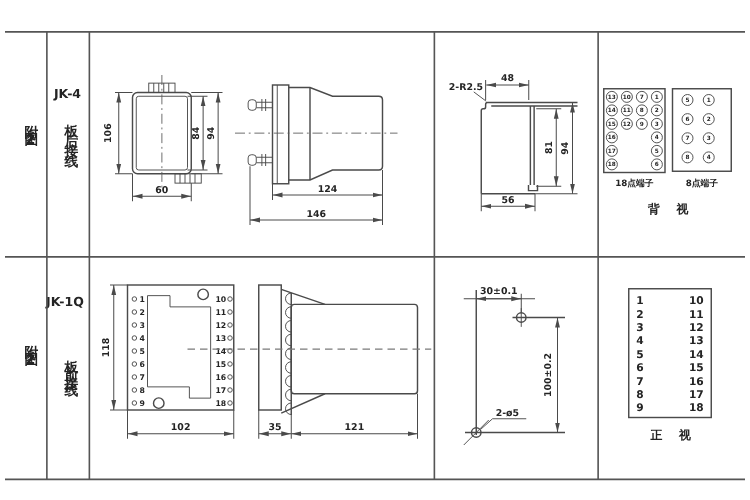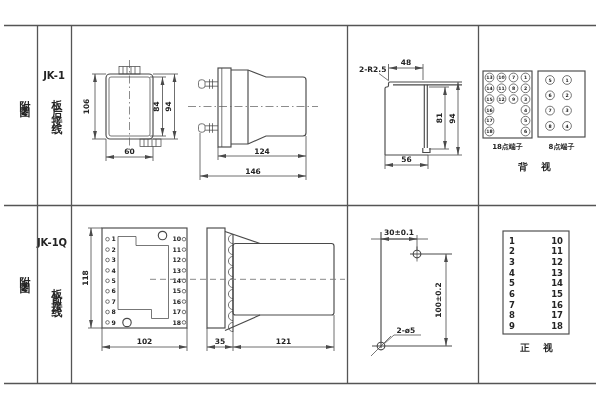--- a/index.html
+++ b/index.html
@@ -19,21 +19,21 @@
   .vtext{position:absolute;writing-mode:vertical-rl;text-orientation:upright;
          font-weight:600;color:#242424;}
   .hlabel{position:absolute;font-weight:600;color:#242424;text-align:center;}
 </style>
 </head>
 <body>
 
 <div class="sheet">
 
   <div class="vtext" style="left:16px;top:91px;font-size:11px;letter-spacing:7px;">附图2</div>
-  <div class="hlabel" style="left:37px;top:70px;width:34px;font-size:10px;">JK-1</div>
+  <div class="hlabel" style="left:37px;top:70px;width:34px;font-size:10px;">JK-4</div>
   <div class="vtext" style="left:48px;top:90px;font-size:11px;letter-spacing:8px;">板后接线</div>
 
   <div class="vtext" style="left:16px;top:267px;font-size:11px;letter-spacing:7px;">附图2</div>
   <div class="hlabel" style="left:36px;top:237px;width:32px;font-size:10px;">JK-1Q</div>
   <div class="vtext" style="left:48px;top:279px;font-size:11px;letter-spacing:6px;">板前接线</div>
 
   <svg width="600" height="400" viewBox="0 0 600 400">
     <defs>
       <marker id="mA" viewBox="0 0 10 10" refX="10" refY="5" markerWidth="8" markerHeight="8" orient="auto-start-reverse" markerUnits="userSpaceOnUse">
         <path d="M0,2.6 L10,5 L0,7.4 Z" fill="#4a4a4a"></path>

